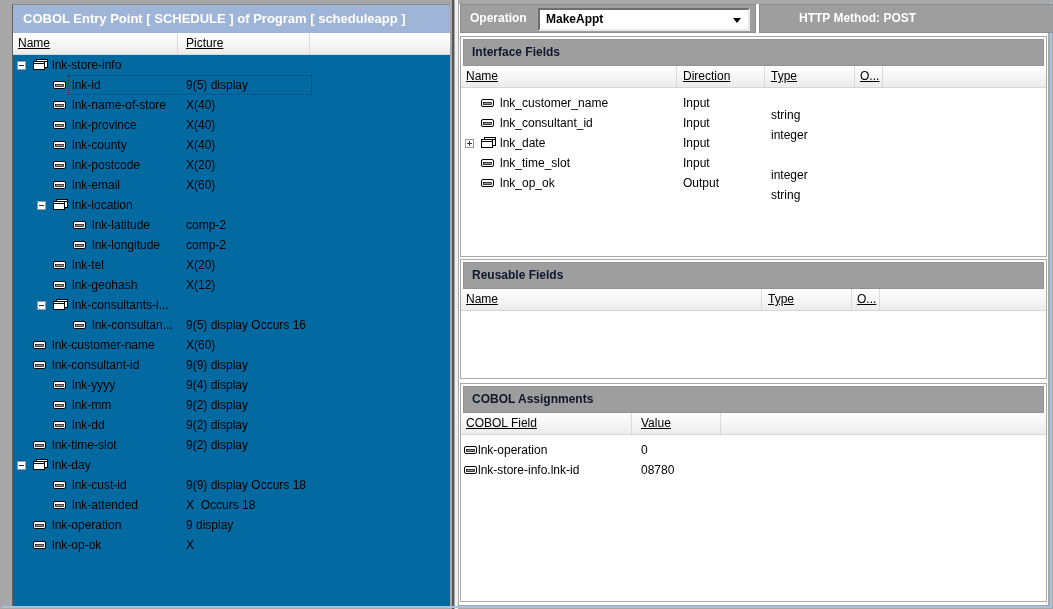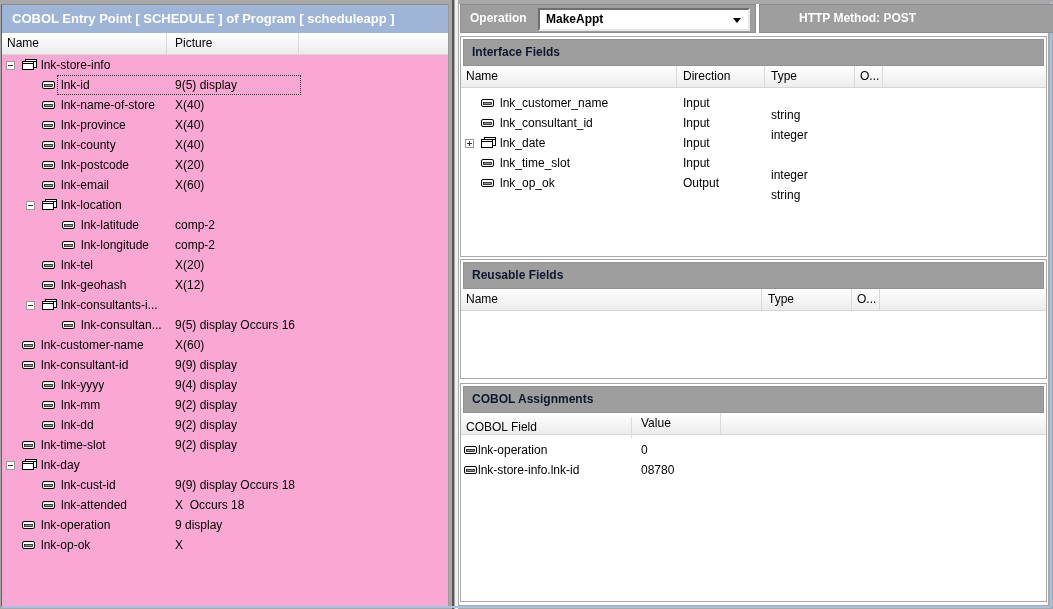--- a/index.html
+++ b/index.html
@@ -1,24 +1,24 @@
 <!DOCTYPE html>
 <html><head>
 <meta charset="utf-8">
 <style>
   html,body{margin:0;padding:0;background:#a8a8a8;font-family:"Liberation Sans",sans-serif;}
   #app{position:relative;width:1053px;height:609px;background:#a8a8a8;overflow:hidden;font-size:12px;color:#000;}
   #app::after{content:"";position:absolute;left:2px;right:2px;bottom:1px;height:2px;background:#a9c0e0;}
   #app::before{content:"";position:absolute;top:2px;bottom:2px;right:1px;width:2px;background:#a9c0e0;}
 
   
-  .left-panel{position:absolute;left:1px;top:4px;width:446px;height:601px;background:#f9a8d4;
+  .left-panel{position:absolute;left:12px;top:4px;width:446px;height:601px;background:#0369a1;
     border-left:1px solid #606060;border-top:1px solid #8a8a8a;border-right:1px solid #9a9a9a;border-bottom:1px solid #c9c9c9;}
   .panel-title{height:28px;background:#9fb5d7;color:#fff;font-weight:bold;font-size:13px;line-height:28px;padding-left:10px;white-space:nowrap;overflow:hidden;}
-  .colheader{display:flex;height:21px;background:linear-gradient(#ffffff,#ececec);border-bottom:1px solid #d6d6d6;align-items:center;}
+  .colheader{display:flex;height:21px;background:linear-gradient(#ffffff,#ececec);border-bottom:1px solid #d6d6d6;align-items:flex-end;text-decoration:underline;}
   .colheader .ch{height:100%;line-height:21px;border-right:1px solid #dadada;box-sizing:border-box;white-space:nowrap;overflow:hidden;}
   .left-panel .ch.c-name{width:165px;padding-left:5px;}
   .left-panel .ch.c-picture{width:132px;padding-left:8px;}
   .ch.c-rest{flex:1;border-right:none;}
   .tree-body{position:relative;padding-top:0;}
   .trow{position:relative;height:20px;display:flex;align-items:center;white-space:pre;}
   .indent{flex:0 0 auto;}
   .slot{flex:0 0 16px;display:flex;align-items:center;}
   .islot{flex:0 0 18px;display:flex;align-items:center;}
   .tlabel{padding-left:1px;white-space:pre;}

